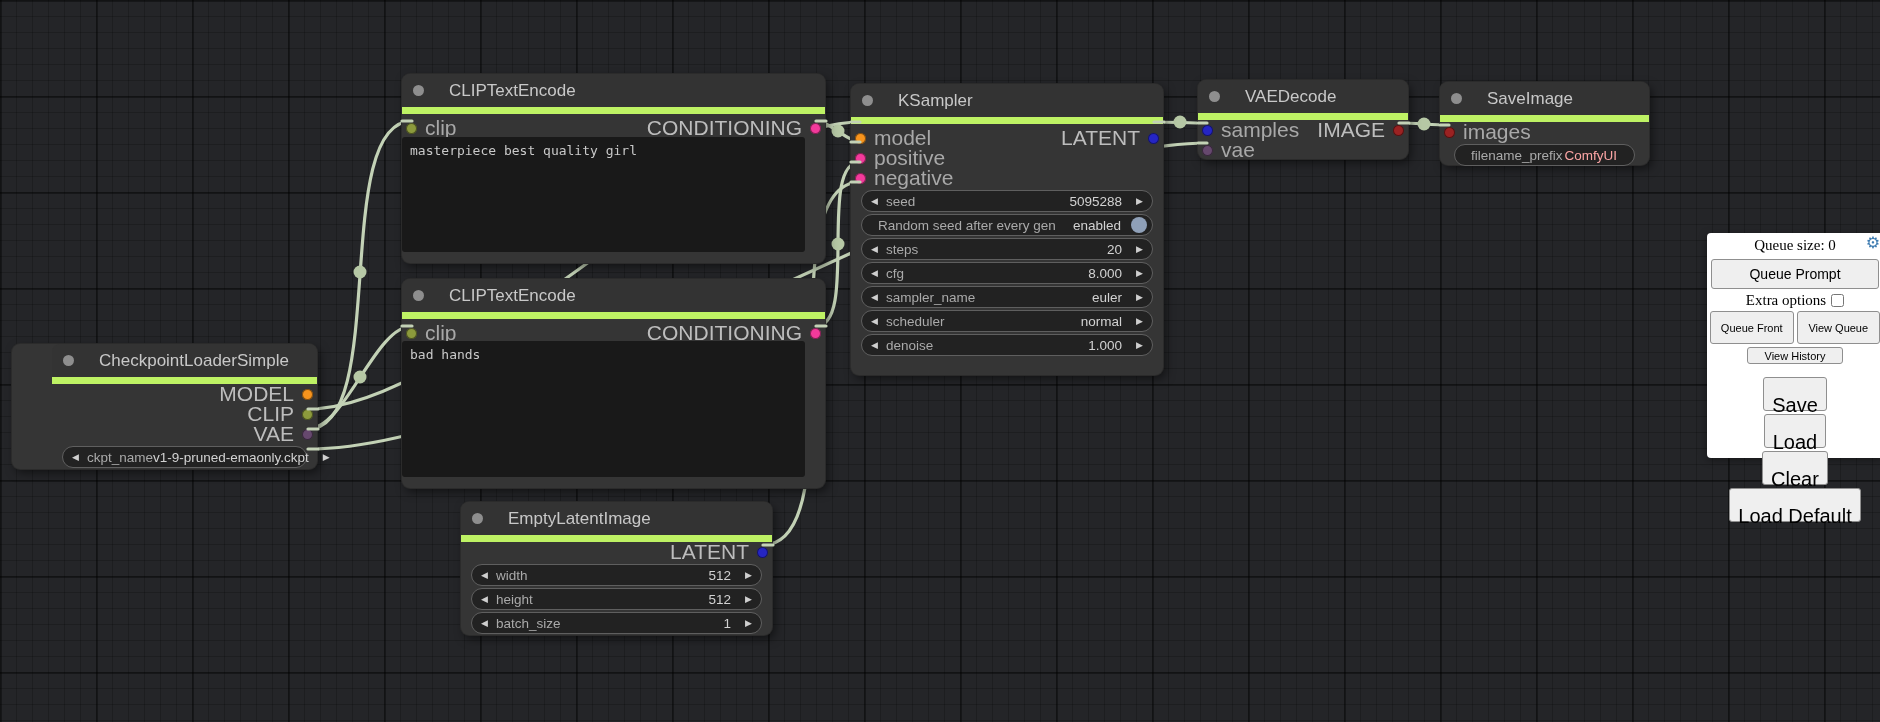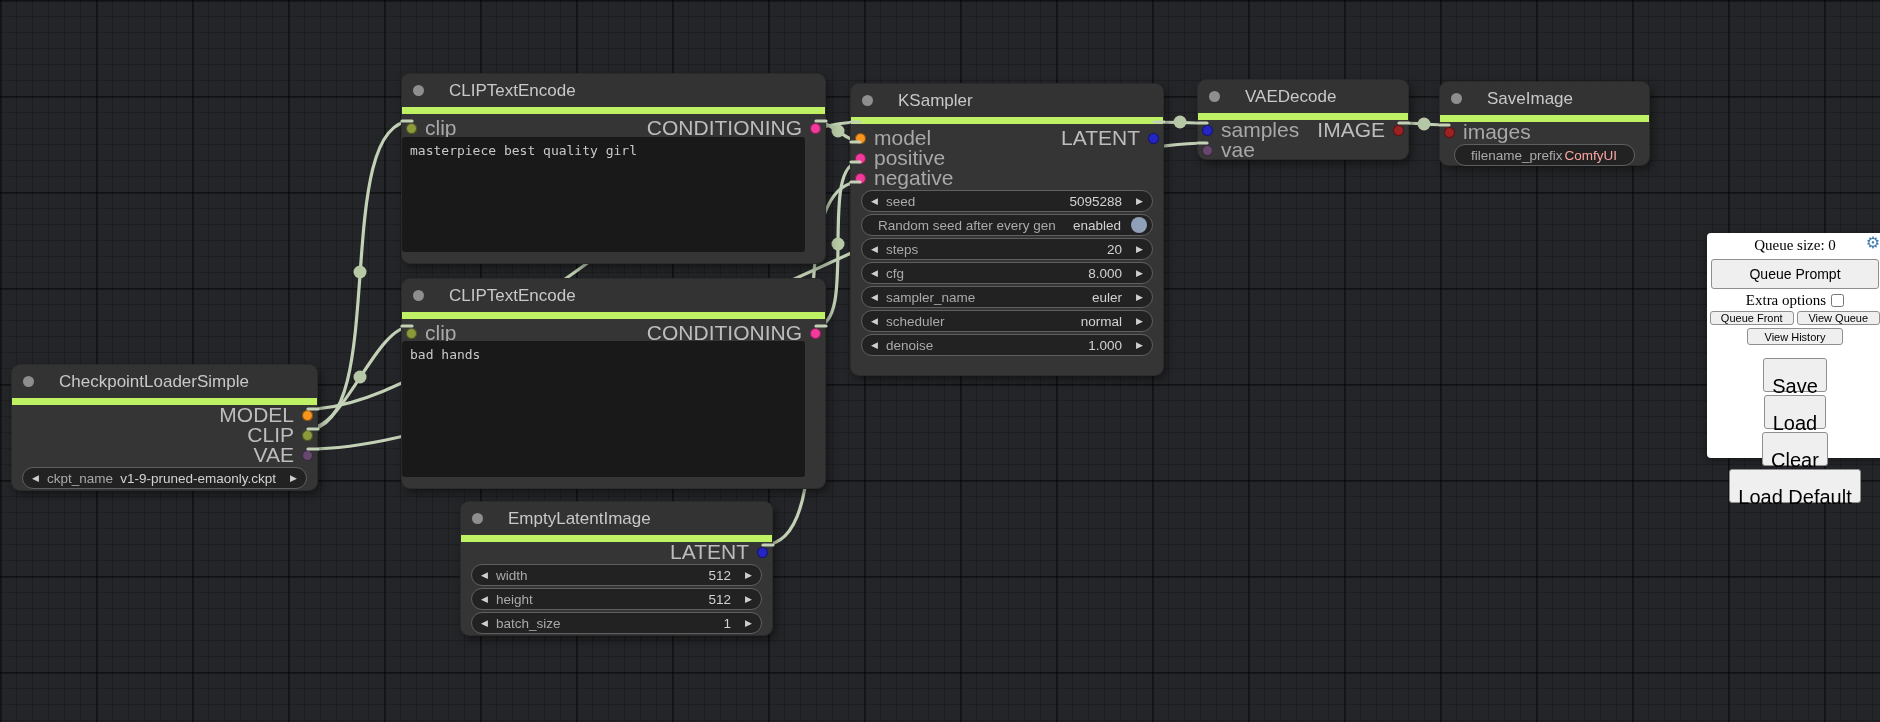--- a/index.html
+++ b/index.html
@@ -60,21 +60,21 @@
   .menu .qsize{position:relative;text-align:center;font-size:15px;padding-top:4px;height:20px;}
   .menu .gear{position:absolute;top:2px;right:3px;font-size:16px;line-height:16px;cursor:pointer;font-family:"DejaVu Sans",sans-serif;}
   .mbtn{
     font-family:"Liberation Sans",sans-serif;background:#efefef;color:#000;
     border:1px solid #8f8f8f;border-radius:3px;cursor:pointer;box-sizing:border-box;
   }
   .qprompt{display:block;width:168px;margin:2px auto 0 auto;height:30px;font-size:14px;}
   .extra{display:flex;align-items:center;justify-content:center;gap:5px;font-size:15px;height:22px;}
   .extra input{width:13px;height:13px;margin:0;}
   .pair{display:flex;gap:3px;margin:0 3px;}
-  .pair .mbtn{flex:1;height:14px;font-size:11px;padding:0;}
+  .pair .mbtn{flex:1;height:33px;font-size:11px;padding:0;}
   .vhrow{display:flex;justify-content:center;margin-top:3px;}
   .vhrow .mbtn{width:96px;height:17px;font-size:11px;padding:0;}
   .bigcol{display:flex;flex-direction:column;align-items:center;gap:3px;margin-top:13px;}
   .bigcol .mbtn{height:27px;font-size:20px;padding:16px 8px;}
 </style>
 </head>
 <body>
 
 <svg class="links" width="1880" height="722" viewBox="0 0 1880 722">
   <g fill="none" stroke-width="3.2" stroke-linecap="round" stroke="#c3d2b6">
@@ -91,21 +91,21 @@
   <g fill="#b6c8a5">
     <circle cx="360" cy="272" r="6.5"></circle>
     <circle cx="360" cy="377" r="6.5"></circle>
     <circle cx="838" cy="131" r="6.5"></circle>
     <circle cx="838" cy="244" r="6.5"></circle>
     <circle cx="1180" cy="122" r="6.5"></circle>
     <circle cx="1424" cy="124" r="6.5"></circle>
   </g>
 </svg>
 
-<div class="node" style="left:12px;top:365px;width:305px;height:125px;">
+<div class="node" style="left:12px;top:344px;width:305px;height:125px;padding-left:40px;">
   <div class="ntitle">
     <span class="tdot"></span>
     <span>CheckpointLoaderSimple</span>
   </div>
   <div class="rows">
     <div class="row">
       <span class="slot out">
         <span>MODEL</span>
         <span class="sdot" style="background-color: rgb(247, 148, 29);"></span>
       </span>

